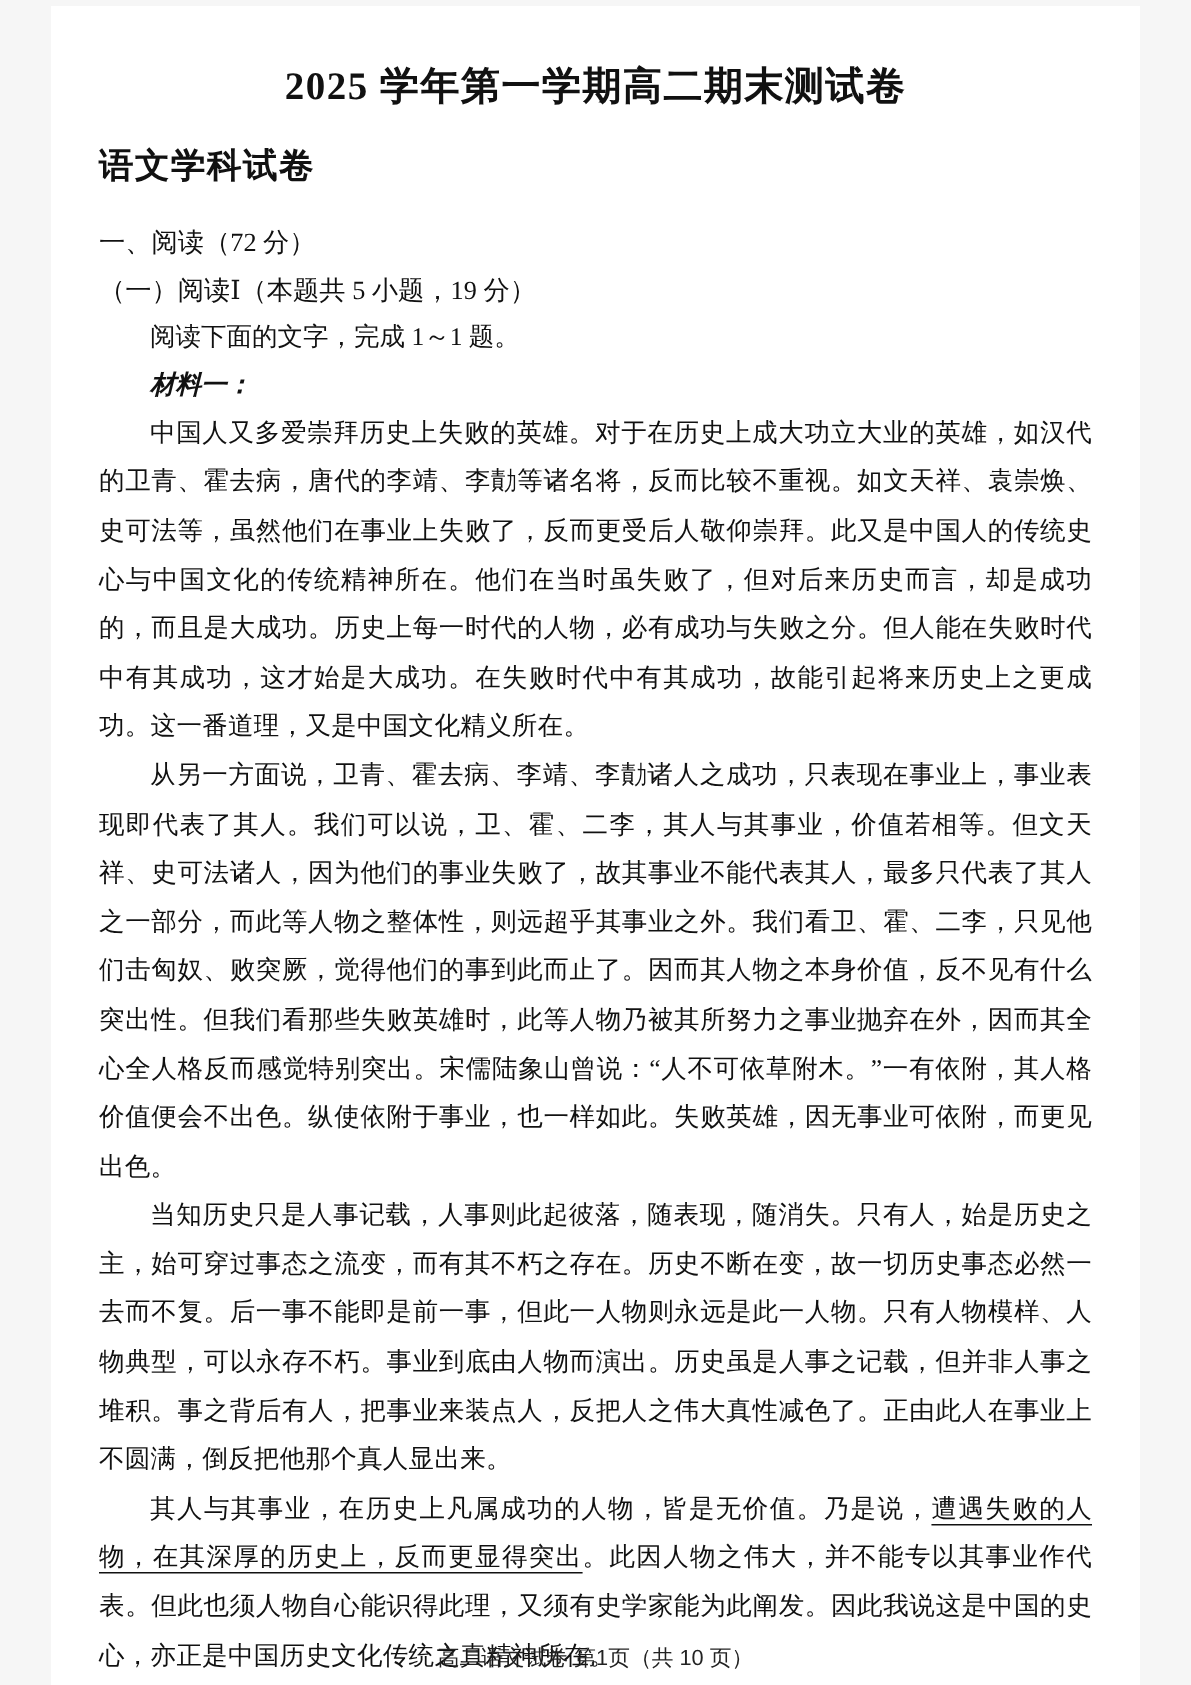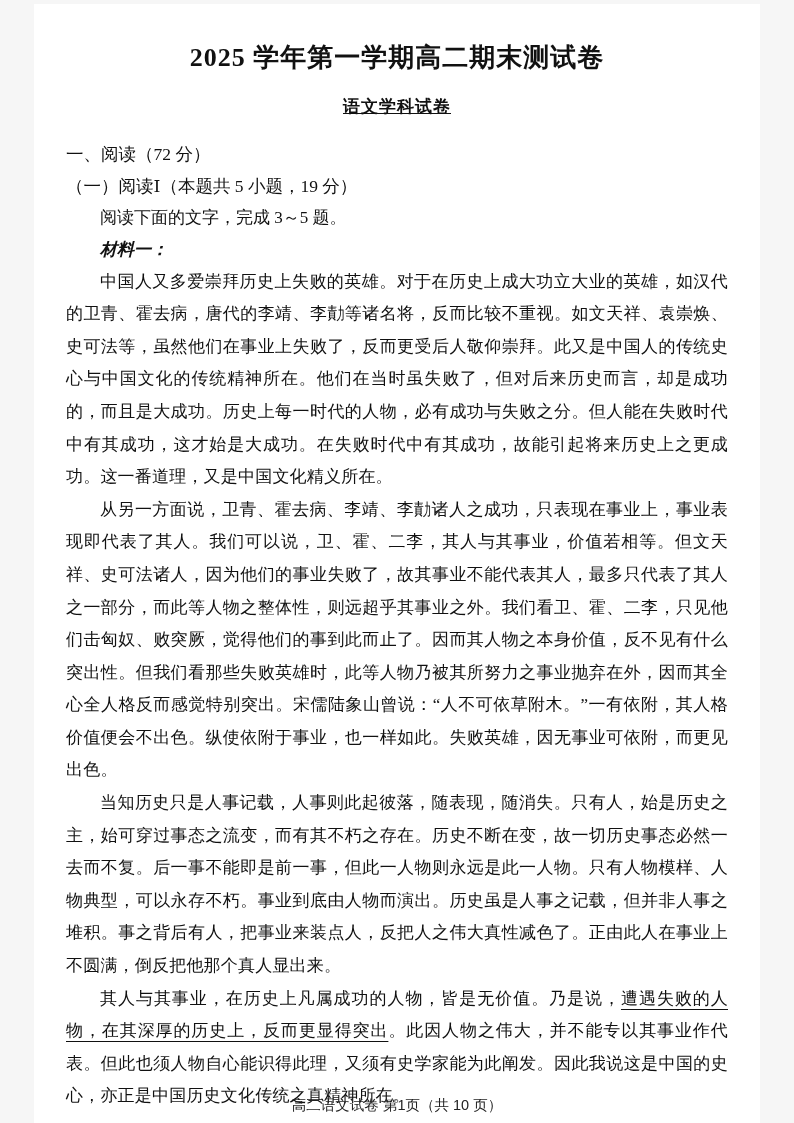--- a/index.html
+++ b/index.html
@@ -22,26 +22,24 @@
   .title-main {
     margin: 12px 0 0 0;
     text-align: center;
     font-size: 26px;
     font-weight: bold;
     letter-spacing: 1px;
     line-height: 1.2;
   }
   .title-sub {
     margin: 24px 0 0 0;
-    text-align: center;
-    font-size: 17px;
+    font-size: 23px;
     font-weight: bold;
     letter-spacing: 1px;
     line-height: 1.2;
-    text-decoration: underline;
   }
   .heading {
     font-size: 17.5px;
     font-weight: normal;
     line-height: 32px;
     margin: 0;
   }
   .heading-1 { margin-top: 20px; }
   .instruction {
     font-size: 17px;
@@ -91,21 +89,21 @@
 <body>
 
 <div class="page">
 
   <h1 class="title-main">2025 学年第一学期高二期末测试卷</h1>
   <h2 class="title-sub">语文学科试卷</h2>
 
   <div class="heading heading-1">一、阅读（72 分）</div>
   <div class="heading">（一）阅读Ⅰ（本题共 5 小题，19 分）</div>
 
-  <p class="instruction">阅读下面的文字，完成 3～5 题。</p>
+  <p class="instruction">阅读下面的文字，完成 1～1 题。</p>
   <p class="material-label">材料一：</p>
 
   <p class="body-para">中国人又多爱崇拜历史上失败的英雄。对于在历史上成大功立大业的英雄，如汉代的卫青、霍去病，唐代的李靖、李勣等诸名将，反而比较不重视。如文天祥、袁崇焕、史可法等，虽然他们在事业上失败了，反而更受后人敬仰崇拜。此又是中国人的传统史心与中国文化的传统精神所在。他们在当时虽失败了，但对后来历史而言，却是成功的，而且是大成功。历史上每一时代的人物，必有成功与失败之分。但人能在失败时代中有其成功，这才始是大成功。在失败时代中有其成功，故能引起将来历史上之更成功。这一番道理，又是中国文化精义所在。</p>
   <p class="body-para">从另一方面说，卫青、霍去病、李靖、李勣诸人之成功，只表现在事业上，事业表现即代表了其人。我们可以说，卫、霍、二李，其人与其事业，价值若相等。但文天祥、史可法诸人，因为他们的事业失败了，故其事业不能代表其人，最多只代表了其人之一部分，而此等人物之整体性，则远超乎其事业之外。我们看卫、霍、二李，只见他们击匈奴、败突厥，觉得他们的事到此而止了。因而其人物之本身价值，反不见有什么突出性。但我们看那些失败英雄时，此等人物乃被其所努力之事业抛弃在外，因而其全心全人格反而感觉特别突出。宋儒陆象山曾说：“人不可依草附木。”一有依附，其人格价值便会不出色。纵使依附于事业，也一样如此。失败英雄，因无事业可依附，而更见出色。</p>
   <p class="body-para">当知历史只是人事记载，人事则此起彼落，随表现，随消失。只有人，始是历史之主，始可穿过事态之流变，而有其不朽之存在。历史不断在变，故一切历史事态必然一去而不复。后一事不能即是前一事，但此一人物则永远是此一人物。只有人物模样、人物典型，可以永存不朽。事业到底由人物而演出。历史虽是人事之记载，但并非人事之堆积。事之背后有人，把事业来装点人，反把人之伟大真性减色了。正由此人在事业上不圆满，倒反把他那个真人显出来。</p>
 
   <p class="body-para"><span>其人与其事业，在历史上凡属成功的人物，皆是无价值。乃是说，</span><span class="underline">遭遇失败的人物，在其深厚的历史上，反而更显得突出</span><span>。此因人物之伟大，并不能专以其事业作代表。但此也须人物自心能识得此理，又须有史学家能为此阐发。因此我说这是中国的史心，亦正是中国历史文化传统之真精神所在。</span></p>
 
   <p class="attribution">（摘编自钱穆《如何研究中国历史人物》）</p>
 

